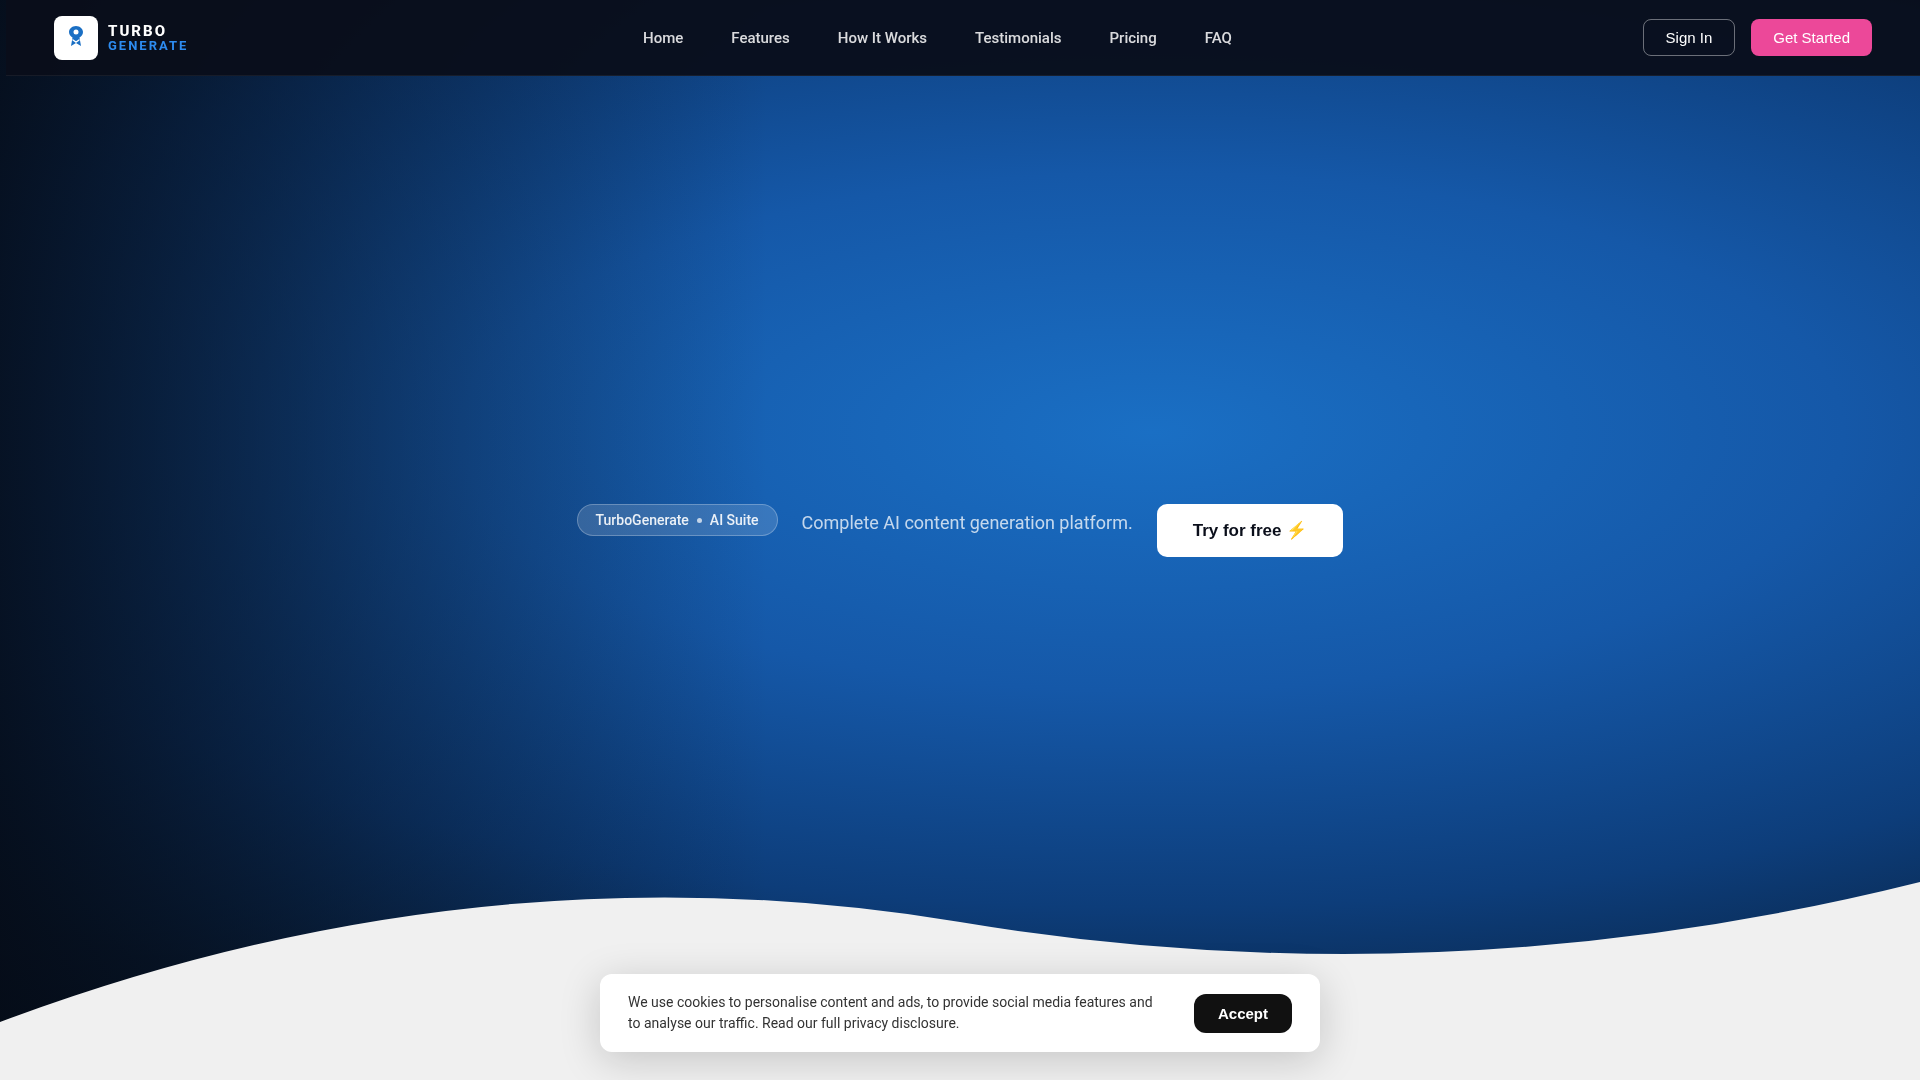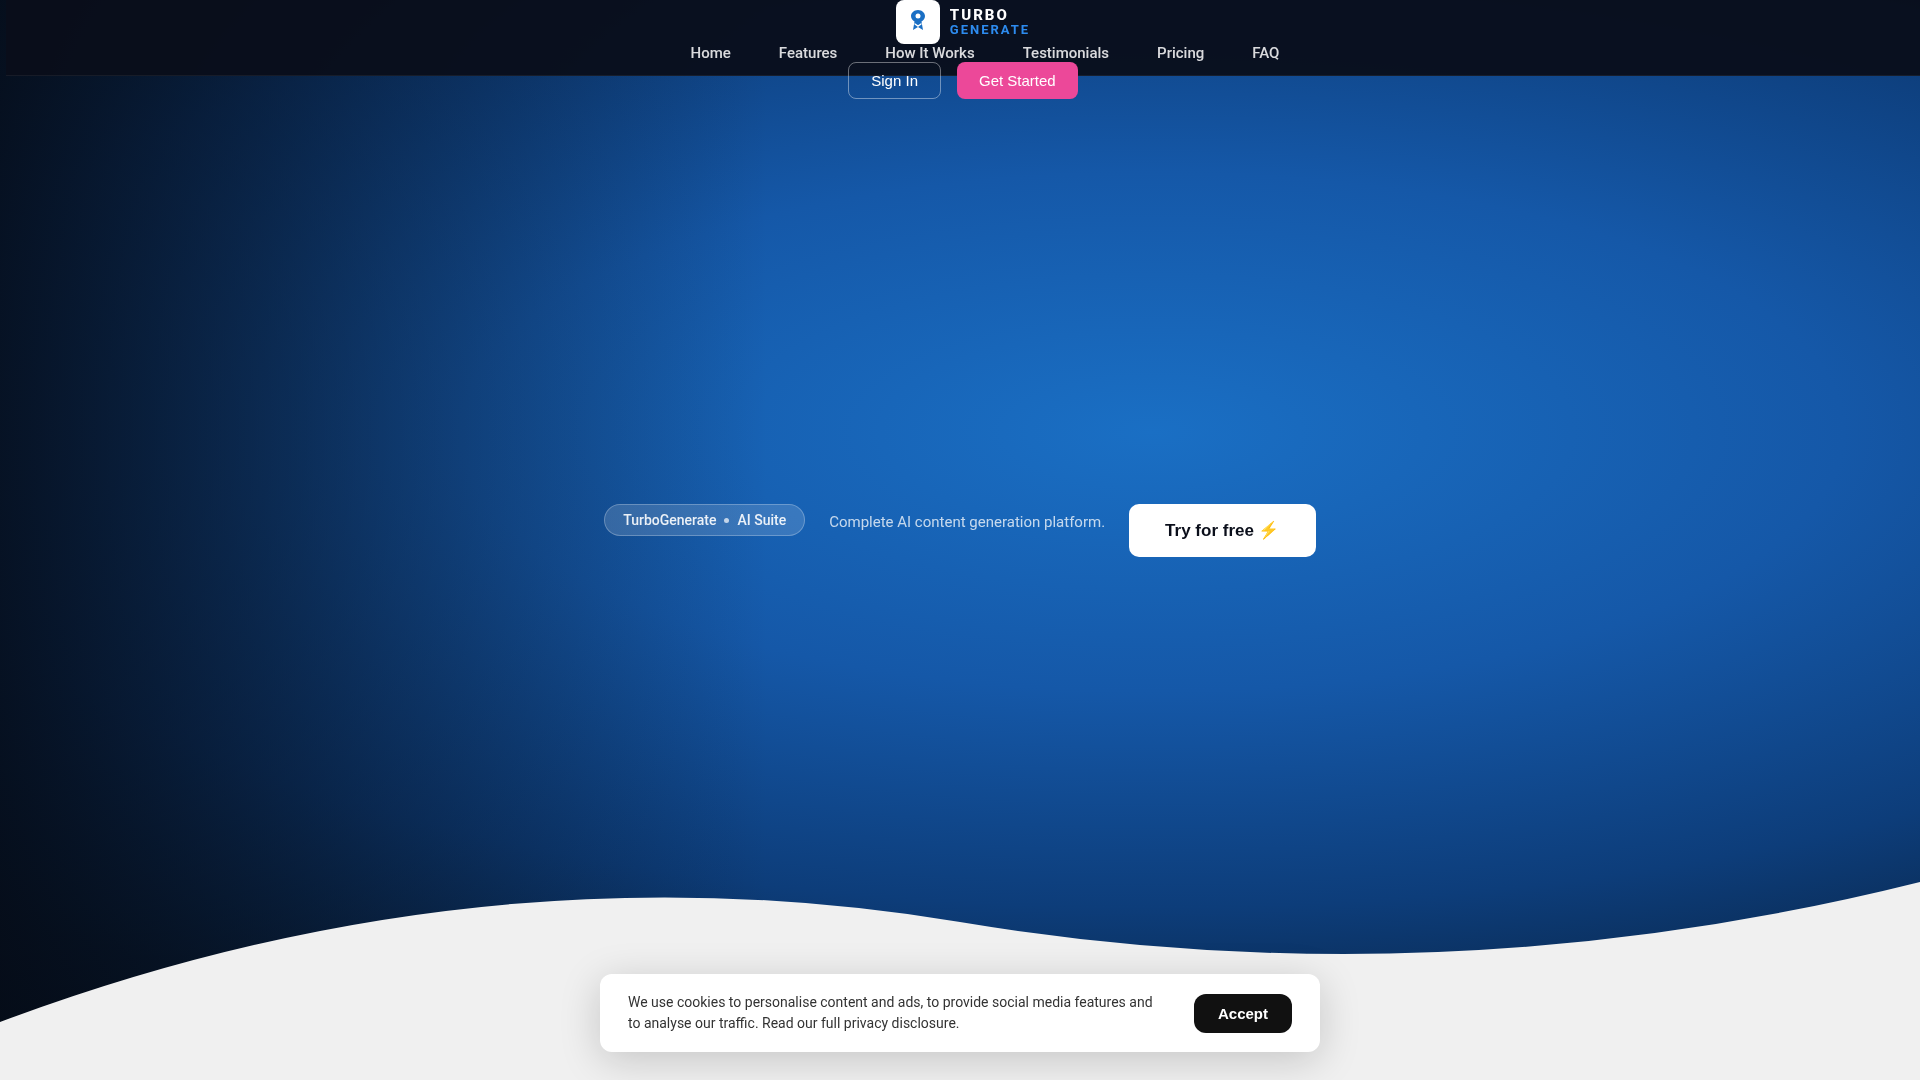--- a/index.html
+++ b/index.html
@@ -23,21 +23,20 @@
       left: 6px;
       right: 0;
       height: 76px;
       background: rgba(10, 14, 26, 0.95);
       display: flex;
       align-items: center;
       justify-content: space-between;
       padding: 0 48px;
       z-index: 100;
       border-bottom: 1px solid rgba(255,255,255,0.06);
-      flex-direction: column;
     }
 
     .navbar-logo {
       display: flex;
       align-items: center;
       gap: 10px;
       text-decoration: none;
     }
 
     .logo-icon {
@@ -194,21 +193,21 @@
       max-width: 860px;
       letter-spacing: -1px;
     }
 
     .lightning {
       display: inline-block;
       font-style: normal;
     }
 
     .hero-subtitle {
-      font-size: 15px;
+      font-size: 18px;
       color: rgba(255,255,255,0.75);
       font-weight: 400;
       margin-top: 4px;
     }
 
     .btn-tryfree {
       background: white;
       color: #0a0e1a;
       border: none;
       border-radius: 10px;

